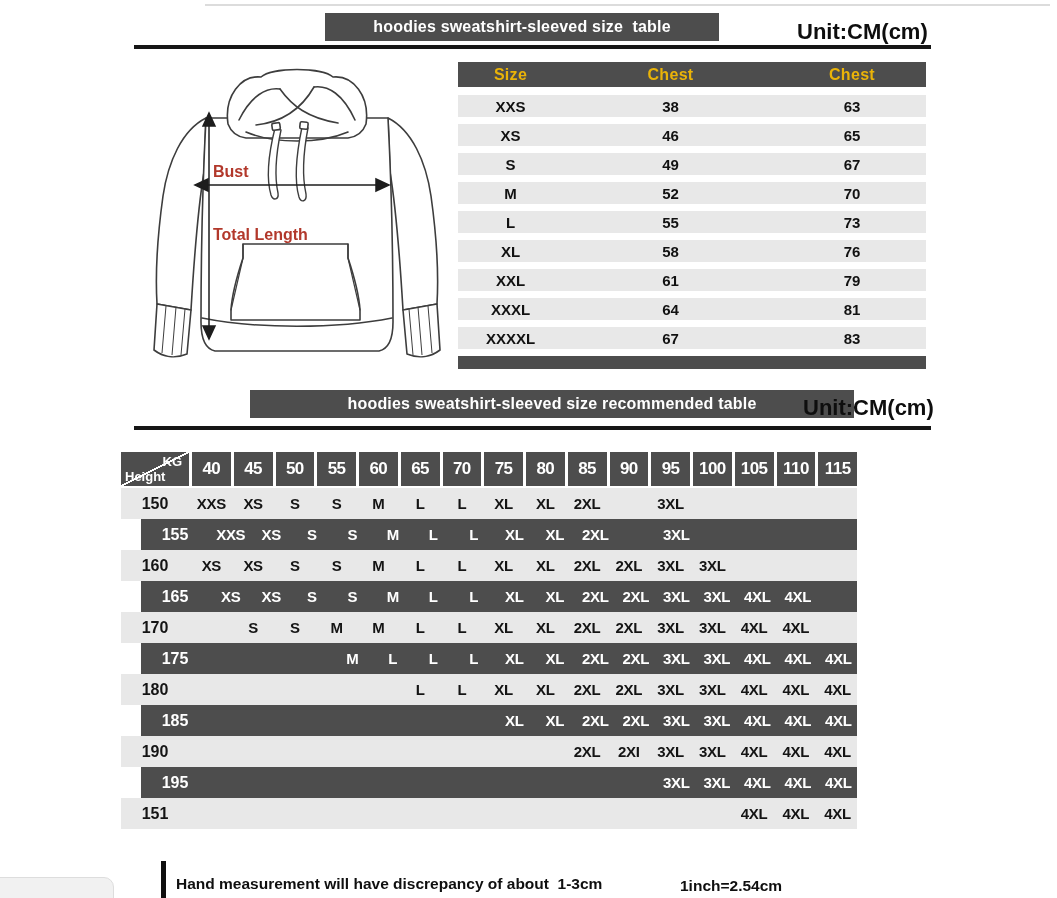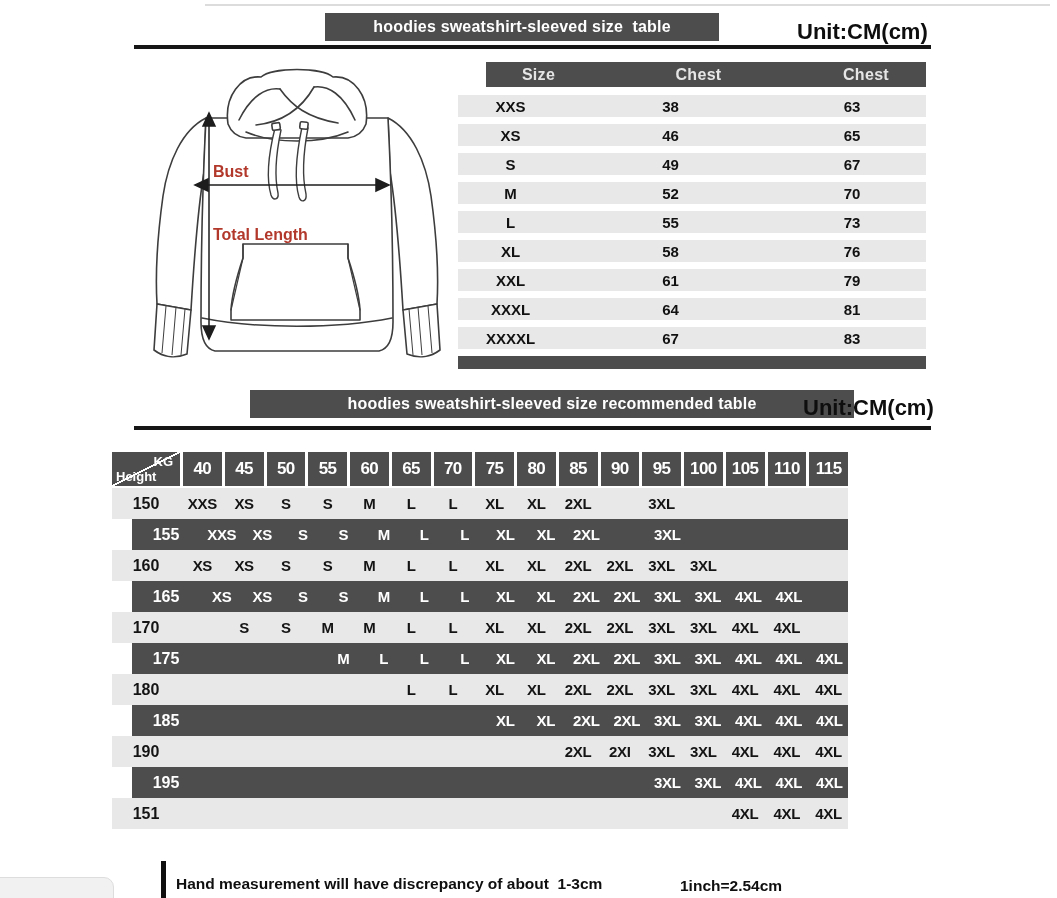--- a/index.html
+++ b/index.html
@@ -30,26 +30,26 @@
   .r2 { top:426px; }
 
   .hoodie { position:absolute; left:142px; top:64px; width:312px; height:310px; }
   .dlabel { fill:var(--accent-red); font-weight:bold; font-size:16px; font-family:"Liberation Sans",sans-serif; }
 
   .size-table { position:absolute; left:458px; top:62px; width:468px; }
   .size-header, .size-row {
     display:grid; grid-template-columns:105px 215px 1fr; align-items:center;
     text-align:center; font-weight:bold;
   }
-  .size-header { background:var(--dark); color:#e5e5e5; height:25px; font-size:16px; letter-spacing:0.3px;margin-left:28px; }
+  .size-header { background:var(--dark); color:#eab308; height:25px; font-size:16px; letter-spacing:0.3px; }
   #size-rows { margin-top:8px; }
   .size-row { background:var(--light-row); height:22px; margin-bottom:7px; font-size:15px; color:#111; }
   .size-footer-bar { height:13px; background:var(--dark); }
 
-  .matrix { position:absolute; left:112px; top:452px; width:736px; }
+  .matrix { position:absolute; left:121px; top:452px; width:736px; }
   .mgrid { display:grid; grid-template-columns:68px repeat(16, 1fr); column-gap:3px; }
   .matrix-header { height:34px; margin-bottom:2px; }
   .wcell {
     background:var(--dark); color:#fff; font-weight:bold; font-size:17px; letter-spacing:-0.5px;
     display:flex; align-items:center; justify-content:center;
   }
   .corner {
     position:relative; background-color:var(--dark); color:#fff; font-weight:bold;
     background-image:linear-gradient(to bottom right,
       transparent calc(50% - 1px), #fff calc(50% - 1px), #fff calc(50% + 1px), transparent calc(50% + 1px));

